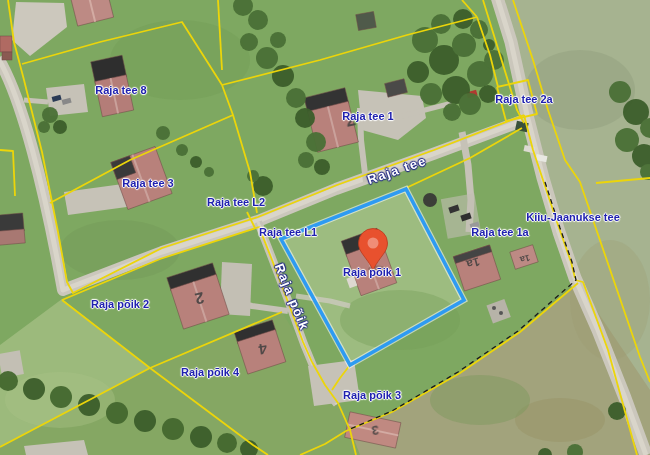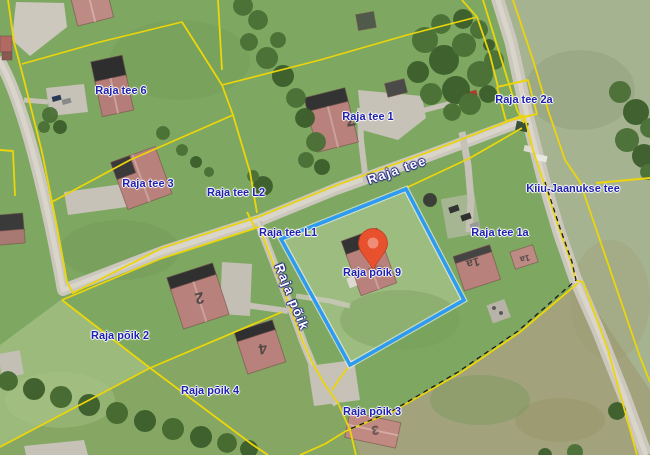--- a/index.html
+++ b/index.html
@@ -241,29 +241,29 @@
       <polygon points="281,239 406,189 464,300 350,365" fill="none" stroke="#2e9bf2" stroke-width="3.6"></polygon>
     </g>
 
     <g>
       <ellipse cx="377" cy="269" rx="9" ry="3.5" fill="#000" opacity="0.18"></ellipse>
       <path d="M373 270 C 366 256 358.5 252.5 358.5 243 a14.5 14.5 0 1 1 29 0 C 387.5 252.5 380 256 373 270 Z" fill="#e8512e" stroke="#b83a1e" stroke-width="0.8"></path>
       <circle cx="373" cy="243" r="5.5" fill="#ffffff" opacity="0.35"></circle>
     </g>
   </svg>
 
-  <div class="plabel" style="left:121px;top:90px">Raja tee 6</div>
+  <div class="plabel" style="left:121px;top:90px">Raja tee 8</div>
   <div class="plabel" style="left:148px;top:183px">Raja tee 3</div>
-  <div class="plabel" style="left:236px;top:192px">Raja tee L2</div>
+  <div class="plabel" style="left:236px;top:202px">Raja tee L2</div>
   <div class="plabel" style="left:288px;top:232px">Raja tee L1</div>
   <div class="plabel" style="left:368px;top:116px">Raja tee 1</div>
   <div class="plabel" style="left:524px;top:99px">Raja tee 2a</div>
-  <div class="plabel" style="left:573px;top:188px">Kiiu-Jaanukse tee</div>
+  <div class="plabel" style="left:573px;top:217px">Kiiu-Jaanukse tee</div>
   <div class="plabel" style="left:500px;top:232px">Raja tee 1a</div>
-  <div class="plabel" style="left:372px;top:272px">Raja põik 9</div>
-  <div class="plabel" style="left:120px;top:335px">Raja põik 2</div>
-  <div class="plabel" style="left:210px;top:390px">Raja põik 4</div>
-  <div class="plabel" style="left:372px;top:411px">Raja põik 3</div>
+  <div class="plabel" style="left:372px;top:272px">Raja põik 1</div>
+  <div class="plabel" style="left:120px;top:304px">Raja põik 2</div>
+  <div class="plabel" style="left:210px;top:372px">Raja põik 4</div>
+  <div class="plabel" style="left:372px;top:395px">Raja põik 3</div>
 
   <div class="rlabel" style="left:397px;top:170px;transform:translate(-50%,-50%) rotate(-19deg)">Raja tee</div>
   <div class="rlabel" style="left:292px;top:297px;transform:translate(-50%,-50%) rotate(68deg)">Raja põik</div>
 
 </div>
 
 </body></html>

